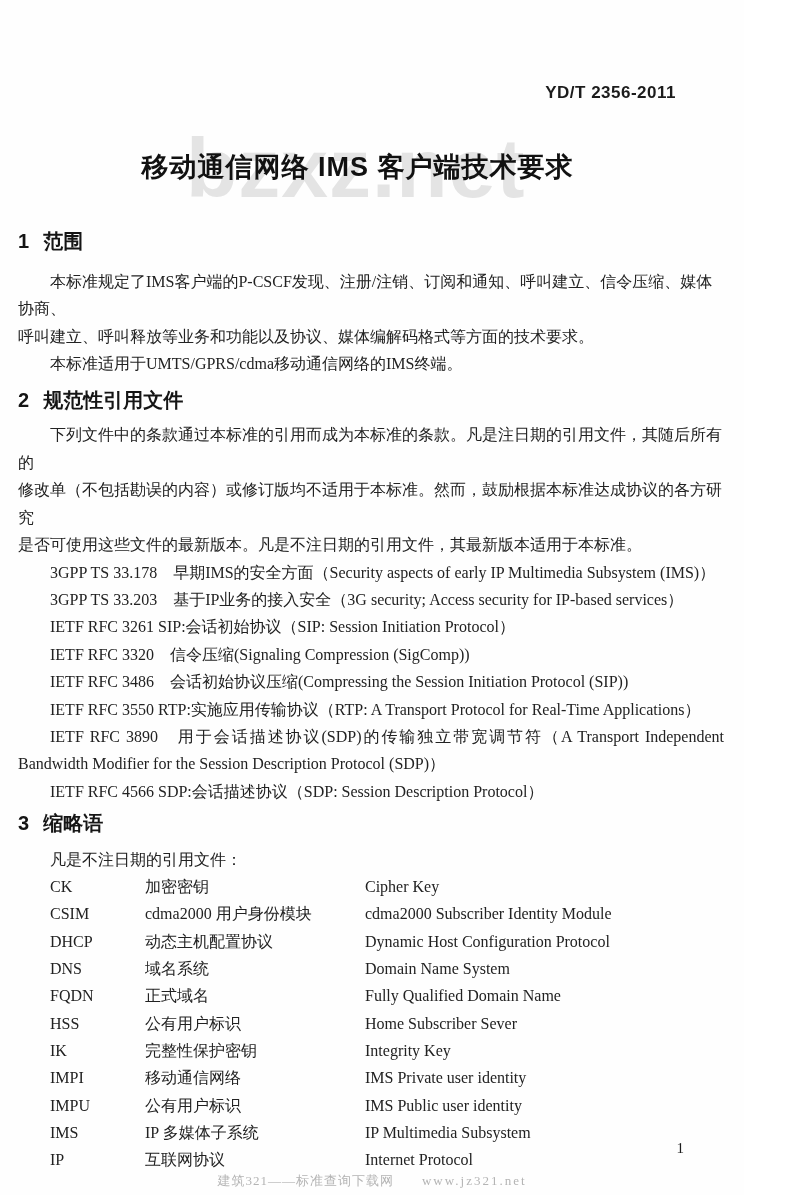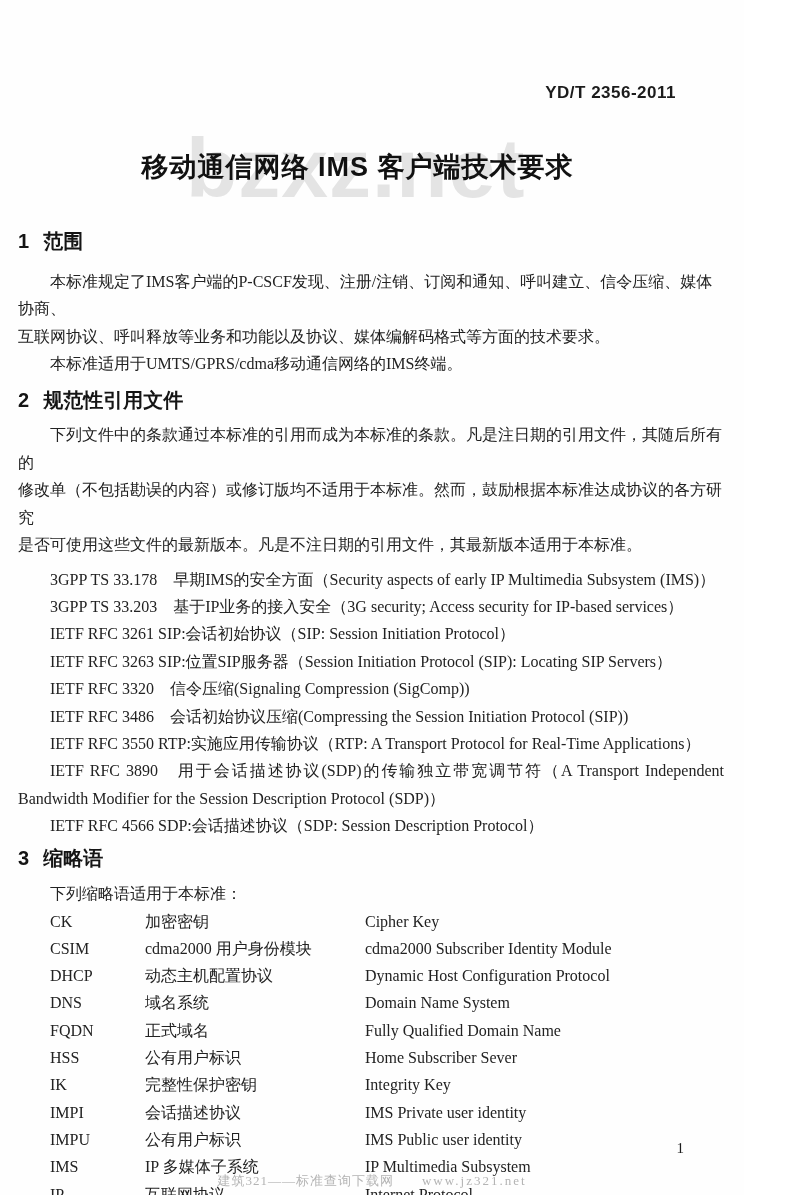--- a/index.html
+++ b/index.html
@@ -28,21 +28,21 @@
   .sec-heading {
     font-family:"Liberation Sans","DejaVu Sans",sans-serif;
     font-weight:bold; font-size:20px; line-height:27.5px; color:#151515;
   }
   .sec-heading .num { display:inline-block; margin-right:14px; }
   #sec1-h { margin:0 0 12px 0; }
   #sec2-h { margin:9px 0 7px 0; }
   #sec3-h { margin:5px 0 8px 0; }
   .line { font-size:16px; line-height:27.5px; }
   .indent { text-indent:32px; }
-  .refs { margin-top:7px; }
+  .refs { }
   .ref { font-size:16px; line-height:27.4px; padding-left:32px; }
   .ref.cont { padding-left:0; }
   .ref.spread { text-align:justify; text-align-last:justify; }
   .abbr-table { margin-top:0; }
   .abbr-row { display:flex; font-size:16px; line-height:27.3px; }
   .abbr-row .c1 { width:95px; padding-left:32px; flex:0 0 auto; }
   .abbr-row .c2 { width:220px; flex:0 0 auto; }
   .abbr-row .c3 { flex:1 1 auto; }
   .page-number {
     position:absolute; top:1140px; right:60px; z-index:1;
@@ -63,47 +63,46 @@
 
   <div class="watermark">bzxz.net</div>
   <h1 class="doc-title">移动通信网络 IMS 客户端技术要求</h1>
 
   <div class="content">
 
     <div class="sec-heading" id="sec1-h">
       <span class="num">1</span><span>范围</span>
     </div>
     <div class="line indent">本标准规定了IMS客户端的P-CSCF发现、注册/注销、订阅和通知、呼叫建立、信令压缩、媒体协商、</div>
-    <div class="line">互联网协议、呼叫释放等业务和功能以及协议、媒体编解码格式等方面的技术要求。</div>
+    <div class="line">呼叫建立、呼叫释放等业务和功能以及协议、媒体编解码格式等方面的技术要求。</div>
     <div class="line indent">本标准适用于UMTS/GPRS/cdma移动通信网络的IMS终端。</div>
 
     <div class="sec-heading" id="sec2-h">
       <span class="num">2</span><span>规范性引用文件</span>
     </div>
     <div class="line indent">下列文件中的条款通过本标准的引用而成为本标准的条款。凡是注日期的引用文件，其随后所有的</div>
     <div class="line">修改单（不包括勘误的内容）或修订版均不适用于本标准。然而，鼓励根据本标准达成协议的各方研究</div>
     <div class="line">是否可使用这些文件的最新版本。凡是不注日期的引用文件，其最新版本适用于本标准。</div>
 
     <div class="refs">
       <div class="ref">3GPP TS 33.178　早期IMS的安全方面（Security aspects of early IP Multimedia Subsystem (IMS)）</div>
       <div class="ref">3GPP TS 33.203　基于IP业务的接入安全（3G security; Access security for IP-based services）</div>
       <div class="ref">IETF RFC 3261 SIP:会话初始协议（SIP: Session Initiation Protocol）</div>
-      <div class="ref">IETF RFC 3263 SIP:位置SIP服务器（Session Initiation Protocol (SIP): Locating SIP Servers）</div>
       <div class="ref">IETF RFC 3320　信令压缩(Signaling Compression (SigComp))</div>
       <div class="ref">IETF RFC 3486　会话初始协议压缩(Compressing the Session Initiation Protocol (SIP))</div>
       <div class="ref">IETF RFC 3550 RTP:实施应用传输协议（RTP: A Transport Protocol for Real-Time Applications）</div>
       <div class="ref spread">IETF RFC 3890　用于会话描述协议(SDP)的传输独立带宽调节符（A Transport Independent</div>
       <div class="ref cont">Bandwidth Modifier for the Session Description Protocol (SDP)）</div>
       <div class="ref">IETF RFC 4566 SDP:会话描述协议（SDP: Session Description Protocol）</div>
     </div>
 
     <div class="sec-heading" id="sec3-h">
       <span class="num">3</span><span>缩略语</span>
     </div>
-    <div class="line indent">下列缩略语适用于本标准：</div>
+    <div class="line indent">凡是不注日期的引用文件：</div>
 
     <div class="abbr-table">
       <div class="abbr-row">
         <span class="c1">CK</span>
         <span class="c2">加密密钥</span>
         <span class="c3">Cipher Key</span>
       </div>
       <div class="abbr-row">
         <span class="c1">CSIM</span>
         <span class="c2">cdma2000 用户身份模块</span>
@@ -129,21 +128,21 @@
         <span class="c2">公有用户标识</span>
         <span class="c3">Home Subscriber Sever</span>
       </div>
       <div class="abbr-row">
         <span class="c1">IK</span>
         <span class="c2">完整性保护密钥</span>
         <span class="c3">Integrity Key</span>
       </div>
       <div class="abbr-row">
         <span class="c1">IMPI</span>
-        <span class="c2">会话描述协议</span>
+        <span class="c2">移动通信网络</span>
         <span class="c3">IMS Private user identity</span>
       </div>
       <div class="abbr-row">
         <span class="c1">IMPU</span>
         <span class="c2">公有用户标识</span>
         <span class="c3">IMS Public user identity</span>
       </div>
       <div class="abbr-row">
         <span class="c1">IMS</span>
         <span class="c2">IP 多媒体子系统</span>

